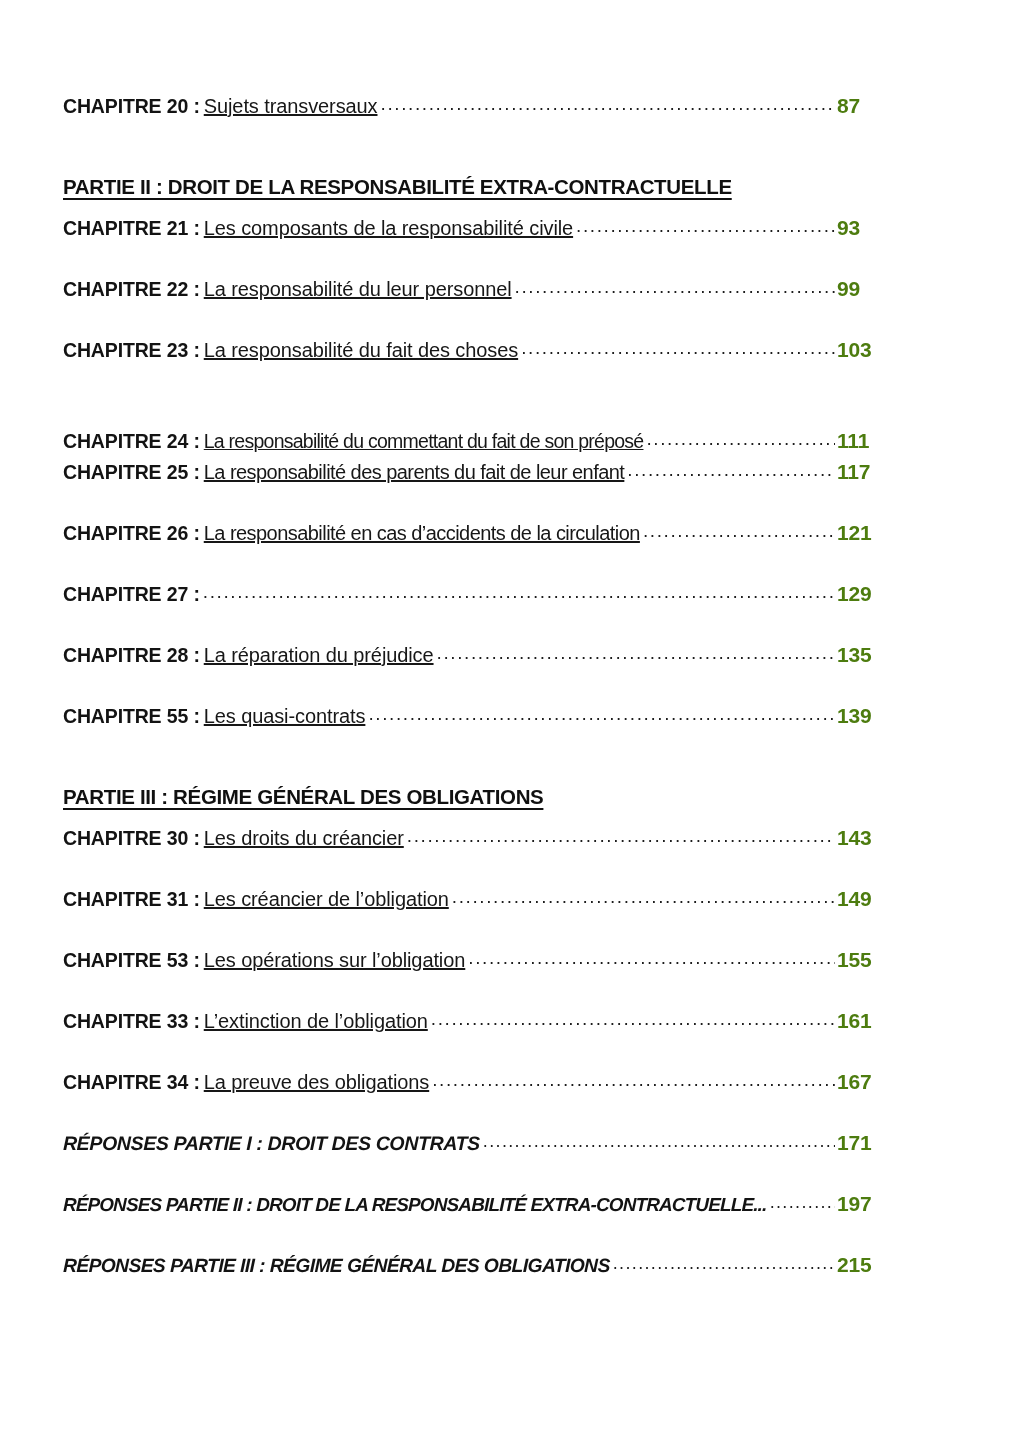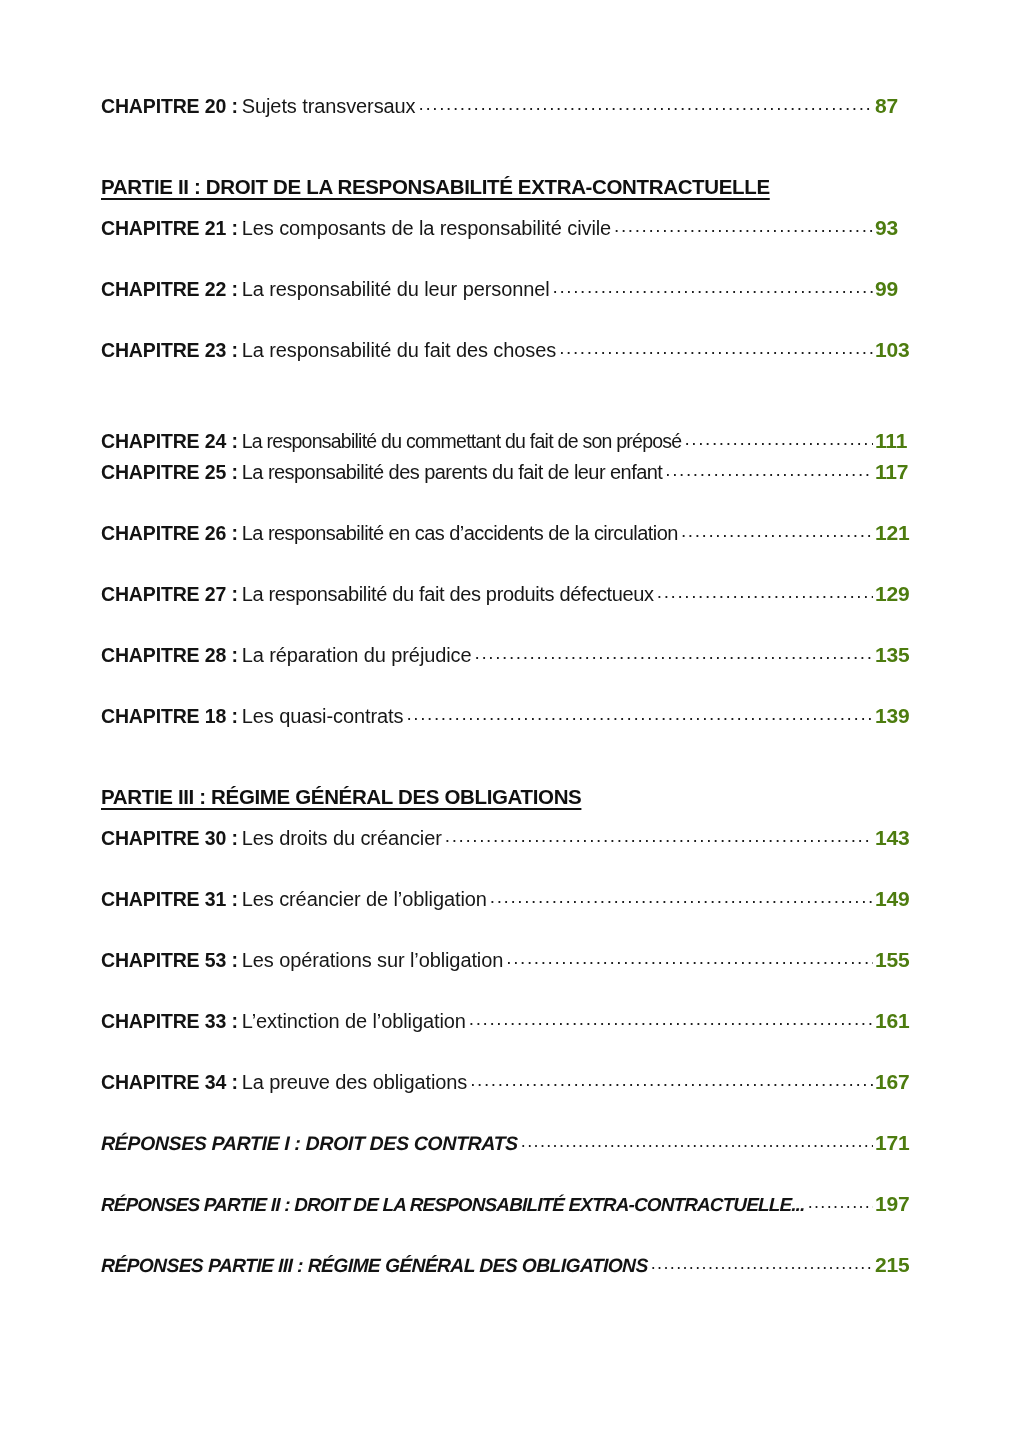--- a/index.html
+++ b/index.html
@@ -16,21 +16,21 @@
     -webkit-font-smoothing: antialiased;
     overflow: hidden;
   }
 
   .page {
     position: relative;
     width: 1024px;
     height: 1454px;
     background: #ffffff;
     box-sizing: border-box;
-    padding: 94px 99px 0 101px;
+    padding: 94px 99px 0 63px;
   }
 
   .toc {
     width: 824px;
   }
 
   
   .toc-row {
     display: flex;
     align-items: baseline;
@@ -48,20 +48,21 @@
     color: #131313;
   }
 
   .row-title {
     font-weight: normal;
     font-size: 20px;
     letter-spacing: -0.1px;
     flex: 0 0 auto;
     color: #171717;
     padding-left: 4px;
+    text-decoration: underline;
   }
 
   
   .leader {
     flex: 1 1 auto;
     min-width: 6px;
     overflow: hidden;
     position: relative;
     height: 1em;
     margin: 0 2px 0 3px;
@@ -184,34 +185,33 @@
 
     <div class="toc-row tight2">
       <span class="row-label">CHAPITRE 26 :</span>
       <span class="row-title">La responsabilité en cas d’accidents de la circulation</span>
       <span class="leader"></span>
       <span class="row-page">121</span>
     </div>
 
     <div class="toc-row tight">
       <span class="row-label">CHAPITRE 27 :</span>
-      <span class="row-title">La responsabilité du fait des produits défectueux</span>
       <span class="leader"></span>
       <span class="row-page">129</span>
     </div>
 
     <div class="toc-row">
       <span class="row-label">CHAPITRE 28 :</span>
       <span class="row-title">La réparation du préjudice</span>
       <span class="leader"></span>
       <span class="row-page">135</span>
     </div>
 
     <div class="toc-row">
-      <span class="row-label">CHAPITRE 18 :</span>
+      <span class="row-label">CHAPITRE 55 :</span>
       <span class="row-title">Les quasi-contrats</span>
       <span class="leader"></span>
       <span class="row-page">139</span>
     </div>
 
     <div class="part-row">
       <span class="part-heading">PARTIE III : RÉGIME GÉNÉRAL DES OBLIGATIONS </span>
     </div>
 
     <div class="toc-row">

